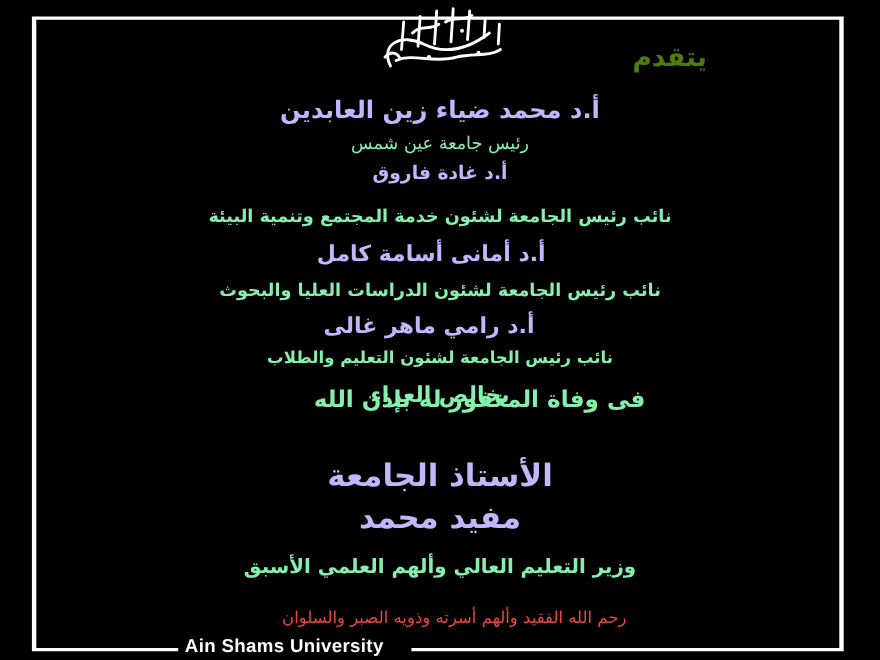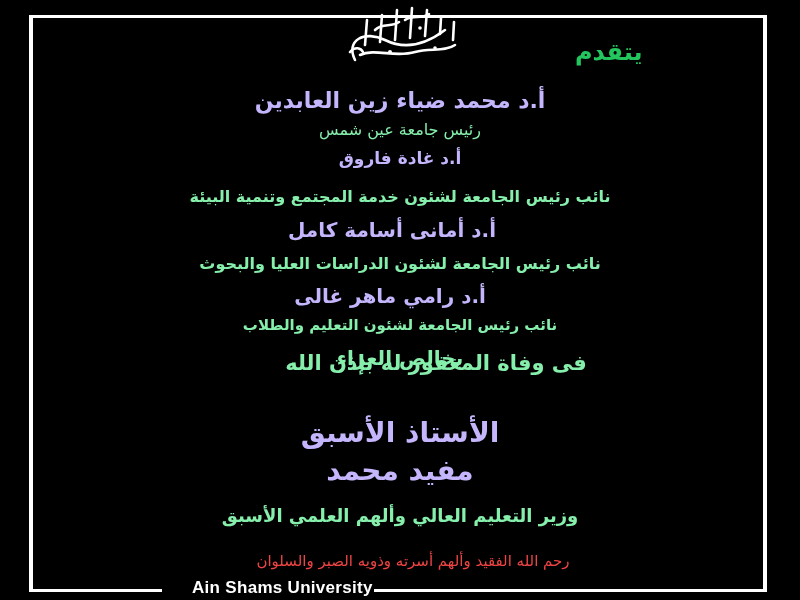--- a/index.html
+++ b/index.html
@@ -12,29 +12,28 @@
       border-left: 4px solid #fff; border-top: 3px solid #fff; border-right: 4px solid #fff;
       border-bottom: 3px solid #fff; box-sizing: content-box;
     }
     .footer-gap {
       position: absolute; left: 162px; top: 576px; width: 212px; height: 24px; background: #000;
     }
     .footer-brand {
       position: absolute; left: 168px; top: 577px; color: #fff; font-weight: bold;
       font-family: "Liberation Sans", sans-serif; font-size: 17px; letter-spacing: 0.3px;
       line-height: 22px;
-      margin-left: 24px;
     }
     .calligraphy {
       position: absolute; left: 335px; top: 0; width: 130px; height: 66px;
     }
     .line { position: absolute; left: 0; width: 800px; text-align: center; direction: rtl; font-weight: bold; white-space: nowrap; }
     .gold { color: #c4b5fd; }
     .white { color: #86efac; }
-    .presenter { position: absolute; left: 575px; top: 38px; font-size: 24px; color: #22c55e; font-weight: bold; direction: rtl; }
+    .presenter { position: absolute; left: 575px; top: 38px; font-size: 24px; color: #4d7c0f; font-weight: bold; direction: rtl; }
     .closing { position: absolute; left: 168px; top: 552px; width: 490px; text-align: center; direction: rtl; color: #ef4444; font-size: 15px; font-family: "DejaVu Sans", sans-serif; }
   </style>
 </head>
 <body>
 
 <div class="frame"></div>
 <div class="footer-gap"></div>
 
 <svg class="calligraphy" viewBox="0 0 130 66">
   <g fill="none" stroke="#fff" stroke-width="2.6" stroke-linecap="round">
@@ -61,18 +60,18 @@
 
 <div class="line gold" style="top:218px;font-size:20px;left:-8px;">أ.د أمانى أسامة كامل</div>
 <div class="line white" style="top:254px;font-size:16px;">نائب رئيس الجامعة لشئون الدراسات العليا والبحوث</div>
 
 <div class="line gold" style="top:284px;font-size:20px;left:-10px;">أ.د رامي ماهر غالى</div>
 <div class="line white" style="top:316px;font-size:15px;">نائب رئيس الجامعة لشئون التعليم والطلاب</div>
 
 <div class="line white" style="top:346px;font-size:20px;">بخالص العزاء</div>
 <div class="line white" style="top:351px;font-size:21px;margin-left:36px;">فى وفاة المغفور له بإذن الله</div>
 
-<div class="line gold" style="top:416px;font-size:28px;">الأستاذ الأسبق</div>
+<div class="line gold" style="top:416px;font-size:28px;">الأستاذ الجامعة</div>
 <div class="line gold" style="top:454px;font-size:28px;">مفيد محمد</div>
 <div class="line white" style="top:505px;font-size:18px;">وزير التعليم العالي وألهم العلمي الأسبق</div>
 
 <div class="closing">رحم الله الفقيد وألهم أسرته وذويه الصبر والسلوان</div>
 <div class="footer-brand">Ain Shams University</div>
 
 </body></html>

